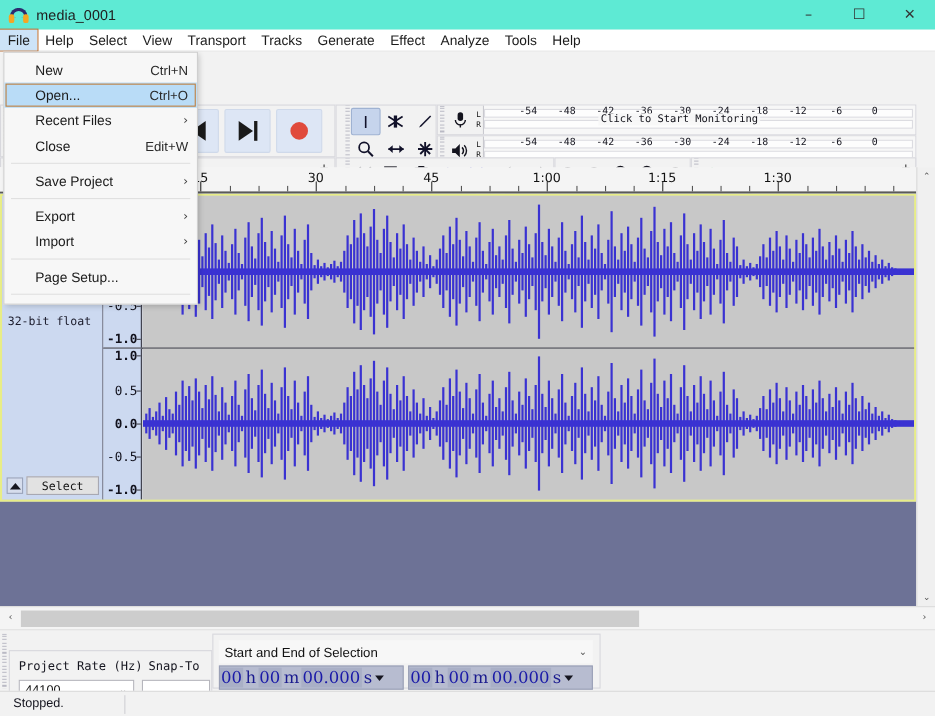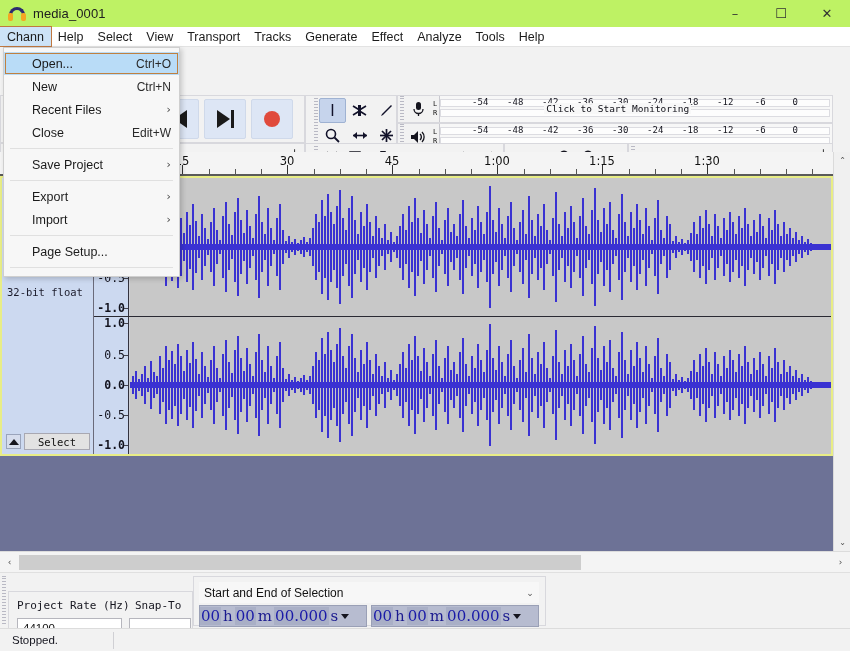--- a/index.html
+++ b/index.html
@@ -8,21 +8,21 @@
     font-family: "Liberation Sans", sans-serif;
     font-size: 12px;
     background: #ffffff;
     overflow: hidden;
   }
   #app { position: relative; width: 850px; height: 651px; background: #f0f0f0; }
 
   
   .titlebar {
     position: absolute; left: 0; top: 0; width: 850px; height: 27px;
-    background: #bef264; display: flex; align-items: center;
+    background: #5eead4; display: flex; align-items: center;
   }
   .tb-icon {
     width: 18px; height: 18px; margin-left: 8px; margin-right: 7px;
     position: relative; flex: none;
   }
   .tb-icon .band {
     position: absolute; left: 1px; top: 2px; width: 16px; height: 9px;
     border: 3px solid #2b2b6e; border-bottom: none;
     border-radius: 8px 8px 0 0;
   }
@@ -284,21 +284,21 @@
     </div>
     <div class="tb-title">media_0001</div>
     <div class="wincontrols">
       <div class="wc">–</div>
       <div class="wc">☐</div>
       <div class="wc">✕</div>
     </div>
   </div>
 
   <div class="menubar">
-    <div class="menu-item open">Chann</div>
+    <div class="menu-item open">File</div>
     <div class="menu-item">Help</div>
     <div class="menu-item">Select</div>
     <div class="menu-item">View</div>
     <div class="menu-item">Transport</div>
     <div class="menu-item">Tracks</div>
     <div class="menu-item">Generate</div>
     <div class="menu-item">Effect</div>
     <div class="menu-item">Analyze</div>
     <div class="menu-item">Tools</div>
     <div class="menu-item">Help</div>
@@ -1251,27 +1251,27 @@
     </div>
 
   </div>
 
   <div class="statusbar">
     <div class="status-text">Stopped.</div>
     <div class="status-sep"></div>
   </div>
 
   <div class="dropdown">
+    <div class="dd-item">
+      <span>New</span>
+      <span class="dd-accel">Ctrl+N</span>
+    </div>
     <div class="dd-item hl">
       <span>Open...</span>
       <span class="dd-accel">Ctrl+O</span>
-    </div>
-    <div class="dd-item">
-      <span>New</span>
-      <span class="dd-accel">Ctrl+N</span>
     </div>
     <div class="dd-item">
       <span>Recent Files</span>
       <span class="dd-arrow">›</span>
     </div>
     <div class="dd-item">
       <span>Close</span>
       <span class="dd-accel">Edit+W</span>
     </div>
     <div class="dd-sep"></div>

